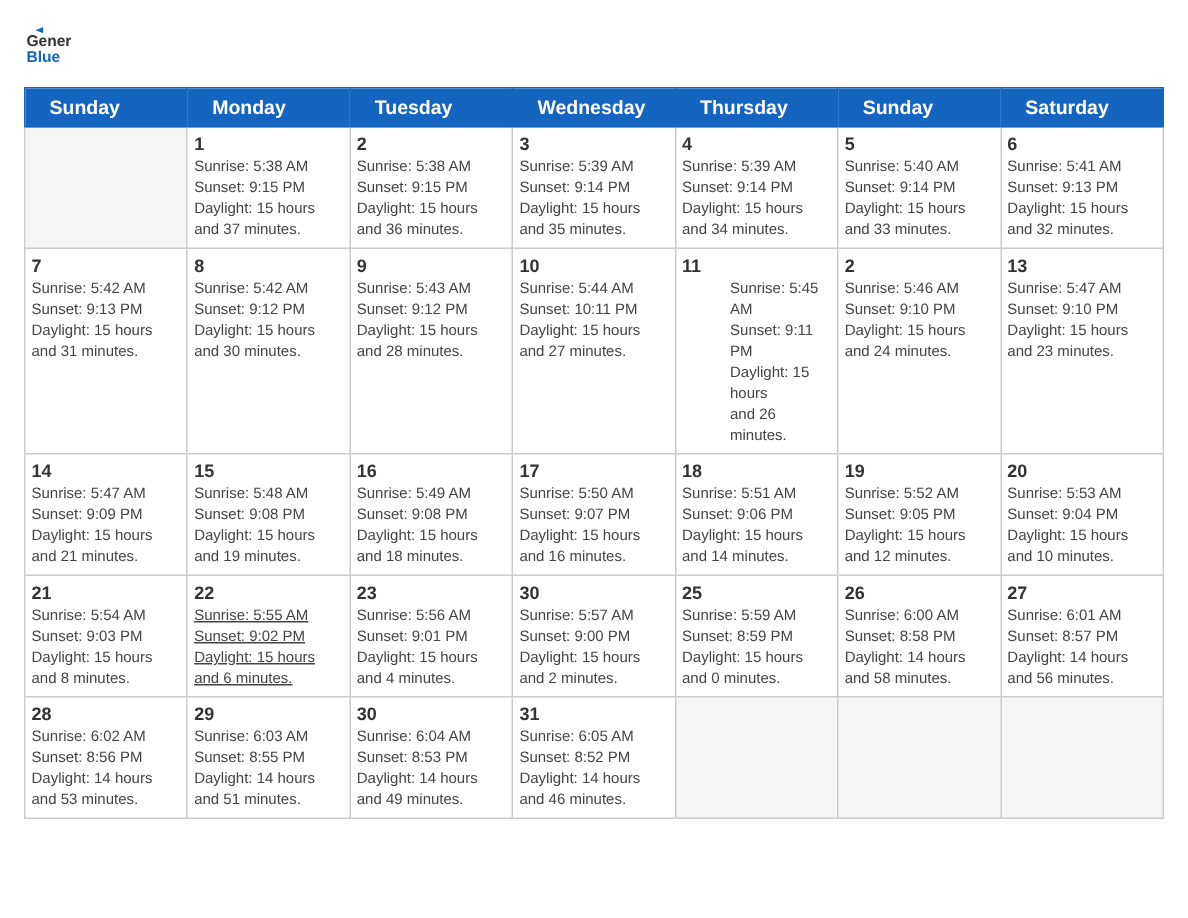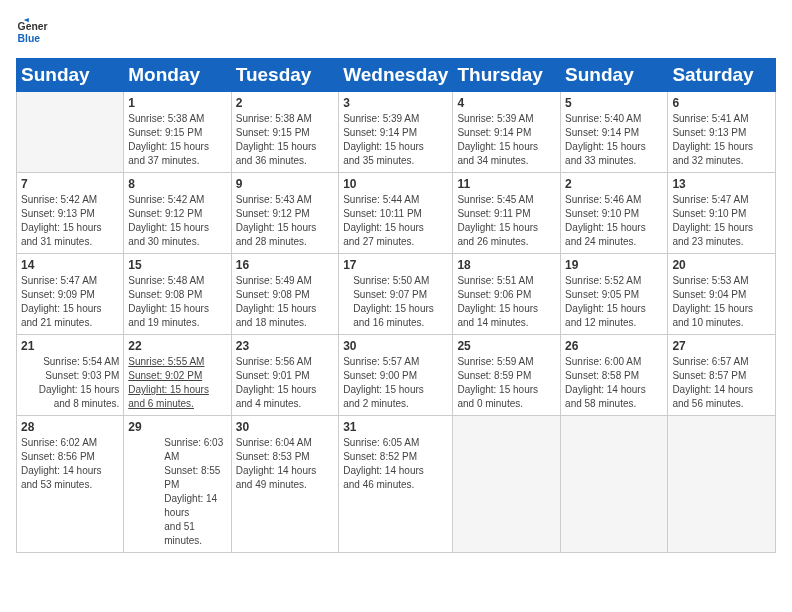--- a/index.html
+++ b/index.html
@@ -40,22 +40,22 @@
     }
     table {
       width: 100%;
       border-collapse: collapse;
       font-size: 11px;
     }
     thead th {
       background: #1565C0;
       color: #fff;
       text-align: left;
-      padding: 5px 4px;
-      font-size: 19px;
+      padding: 5px 16px;
+      font-size: 13px;
       font-weight: bold;
       border: 1px solid #1565C0;
     }
     tbody td {
       border: 1px solid #ccc;
       vertical-align: top;
       padding: 4px;
       width: 108px;
       min-height: 80px;
     }
@@ -184,21 +184,21 @@
         </td>
         <td>
           <span class="day-number">10</span>
           <div class="day-info" style="white-space: pre-line;">Sunrise: 5:44 AM
 Sunset: 10:11 PM
 Daylight: 15 hours
 and 27 minutes.</div>
         </td>
         <td>
           <span class="day-number">11</span>
-          <div class="day-info" style="white-space: pre-line;">Sunrise: 5:45 AM
+          <div class="day-info" style="white-space: pre-line; margin-left: 32px;">Sunrise: 5:45 AM
 Sunset: 9:11 PM
 Daylight: 15 hours
 and 26 minutes.</div>
         </td>
         <td>
           <span class="day-number">2</span>
           <div class="day-info" style="white-space: pre-line;">Sunrise: 5:46 AM
 Sunset: 9:10 PM
 Daylight: 15 hours
 and 24 minutes.</div>
@@ -228,21 +228,21 @@
         </td>
         <td>
           <span class="day-number">16</span>
           <div class="day-info" style="white-space: pre-line;">Sunrise: 5:49 AM
 Sunset: 9:08 PM
 Daylight: 15 hours
 and 18 minutes.</div>
         </td>
         <td>
           <span class="day-number">17</span>
-          <div class="day-info" style="white-space: pre-line; margin-left: 10px;">Sunrise: 5:50 AM
+          <div class="day-info" style="white-space: pre-line;">Sunrise: 5:50 AM
 Sunset: 9:07 PM
 Daylight: 15 hours
 and 16 minutes.</div>
         </td>
         <td>
           <span class="day-number">18</span>
           <div class="day-info" style="white-space: pre-line;">Sunrise: 5:51 AM
 Sunset: 9:06 PM
 Daylight: 15 hours
 and 14 minutes.</div>
@@ -258,21 +258,21 @@
           <span class="day-number">20</span>
           <div class="day-info" style="white-space: pre-line;">Sunrise: 5:53 AM
 Sunset: 9:04 PM
 Daylight: 15 hours
 and 10 minutes.</div>
         </td>
       </tr>
       <tr>
         <td>
           <span class="day-number">21</span>
-          <div class="day-info" style="white-space: pre-line; text-align: right;">Sunrise: 5:54 AM
+          <div class="day-info" style="white-space: pre-line;">Sunrise: 5:54 AM
 Sunset: 9:03 PM
 Daylight: 15 hours
 and 8 minutes.</div>
         </td>
         <td>
           <span class="day-number">22</span>
           <div class="day-info" style="white-space: pre-line; text-decoration: underline;">Sunrise: 5:55 AM
 Sunset: 9:02 PM
 Daylight: 15 hours
 and 6 minutes.</div>
@@ -300,37 +300,37 @@
         </td>
         <td>
           <span class="day-number">26</span>
           <div class="day-info" style="white-space: pre-line;">Sunrise: 6:00 AM
 Sunset: 8:58 PM
 Daylight: 14 hours
 and 58 minutes.</div>
         </td>
         <td>
           <span class="day-number">27</span>
-          <div class="day-info" style="white-space: pre-line;">Sunrise: 6:57 AM
+          <div class="day-info" style="white-space: pre-line;">Sunrise: 6:01 AM
 Sunset: 8:57 PM
 Daylight: 14 hours
 and 56 minutes.</div>
         </td>
       </tr>
       <tr>
         <td>
           <span class="day-number">28</span>
           <div class="day-info" style="white-space: pre-line;">Sunrise: 6:02 AM
 Sunset: 8:56 PM
 Daylight: 14 hours
 and 53 minutes.</div>
         </td>
         <td>
           <span class="day-number">29</span>
-          <div class="day-info" style="white-space: pre-line; margin-left: 36px;">Sunrise: 6:03 AM
+          <div class="day-info" style="white-space: pre-line;">Sunrise: 6:03 AM
 Sunset: 8:55 PM
 Daylight: 14 hours
 and 51 minutes.</div>
         </td>
         <td>
           <span class="day-number">30</span>
           <div class="day-info" style="white-space: pre-line;">Sunrise: 6:04 AM
 Sunset: 8:53 PM
 Daylight: 14 hours
 and 49 minutes.</div>

